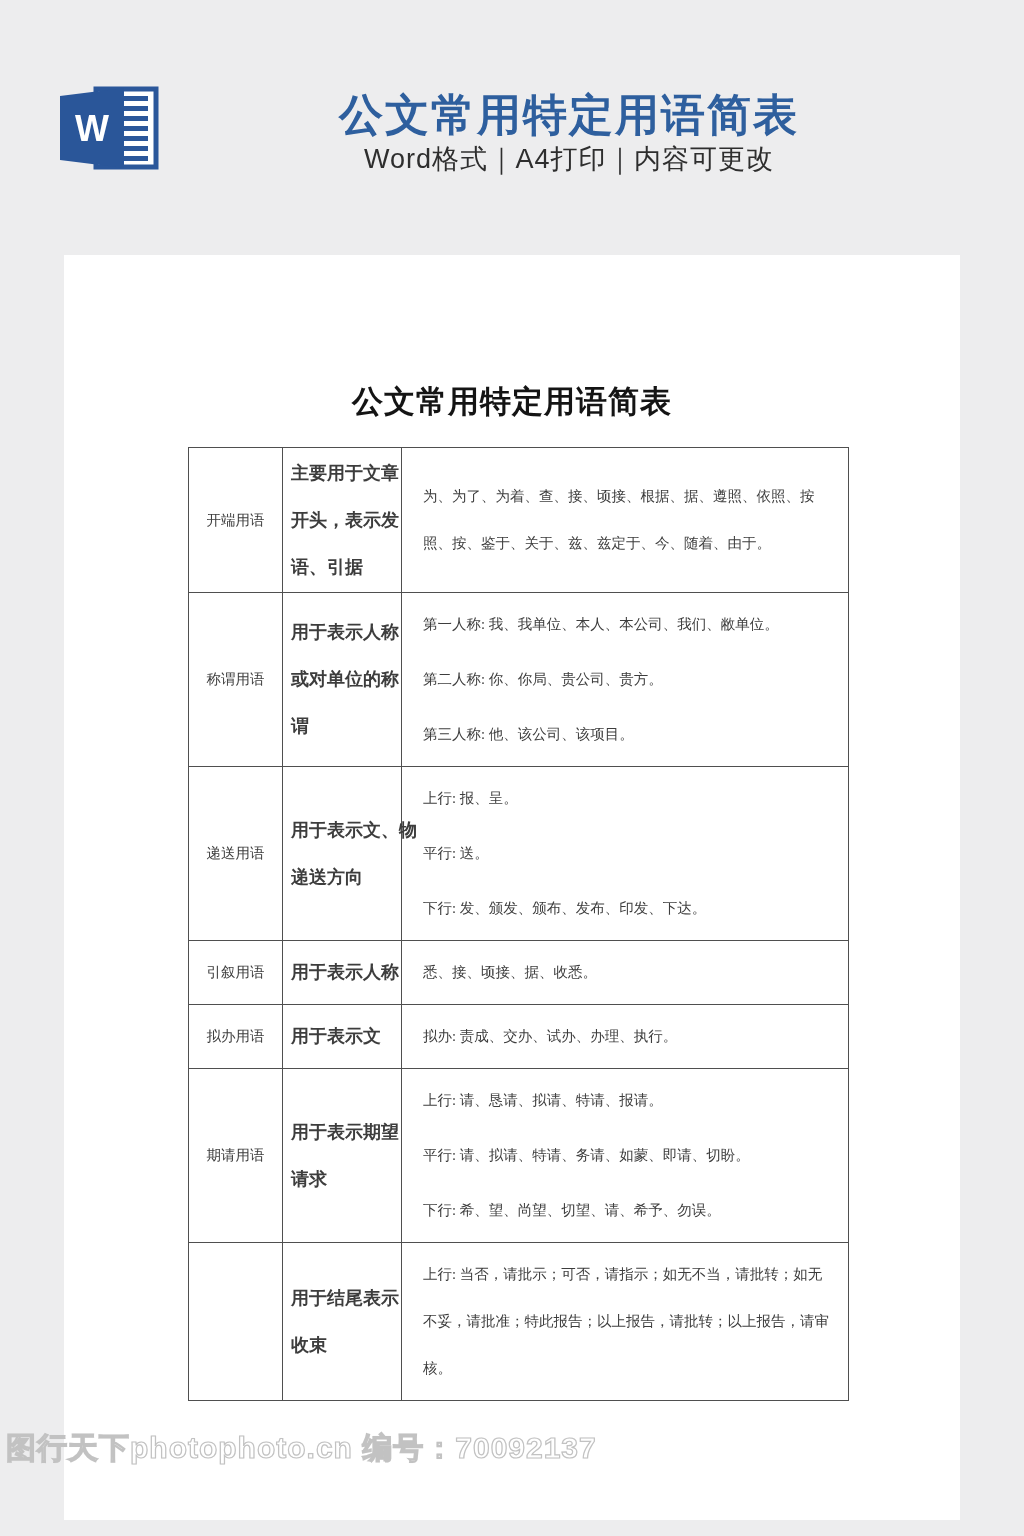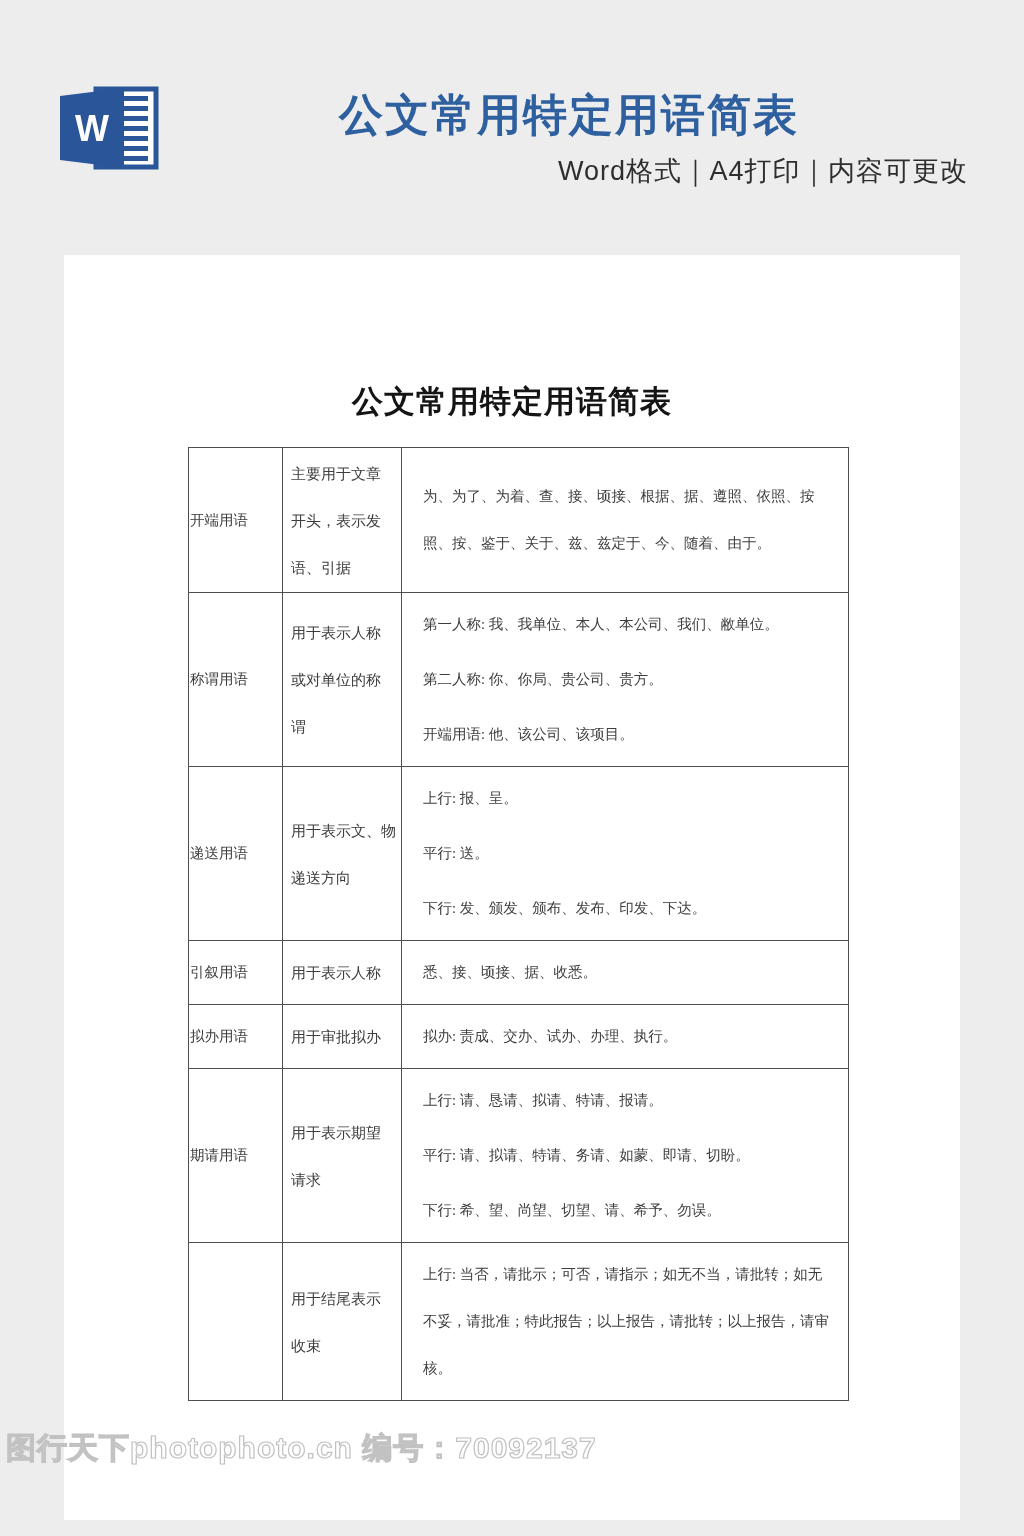--- a/index.html
+++ b/index.html
@@ -7,33 +7,33 @@
     position:relative; width:1024px; height:1536px; overflow:hidden;
     background:#ededee;
     font-family:"Liberation Sans","DejaVu Sans",sans-serif;
     -webkit-font-smoothing:antialiased;
   }
   
   .site-header { position:absolute; left:0; top:0; width:1024px; height:255px; }
   .word-icon { position:absolute; left:60px; top:84px; width:100px; height:86px; }
   .header-text { position:absolute; left:170px; right:56px; top:90px; text-align:center; }
   .brand-title { font-size:44px; line-height:1.15; font-weight:bold; color:#2e5f9e; letter-spacing:2px; }
-  .brand-sub { margin-top:12px; font-size:27px; color:#2e2e2e; letter-spacing:1px;text-align:right; }
+  .brand-sub { font-size:27px; color:#2e2e2e; letter-spacing:1px; }
   
   .page { position:absolute; left:64px; top:255px; width:896px; height:1265px; background:#ffffff; }
   .doc-title { margin:0; padding-top:126px; text-align:center; font-size:31px; letter-spacing:1px; color:#141414; font-weight:bold; }
   .doc-table {
     border-collapse:collapse; table-layout:fixed;
     width:660px; margin:24px 0 0 124px;
     color:#3d3d3d;
   }
   .doc-table th, .doc-table td { border:1px solid #4f4f4f; vertical-align:middle; }
   .doc-table th { height:47px; font-size:15px; font-weight:normal; text-align:center; }
-  td.c1 { font-size:14.5px; }
-  td.c2 { padding:0 4px 0 8px; font-size:15px; }
+  td.c1 { text-align:center; font-size:14.5px; }
+  td.c2 { padding:0 4px 0 8px; font-size:18px;font-weight:bold; }
   td.c2 .fl { line-height:47px; white-space:nowrap; }
   td.c3 { padding:0 9px 0 13px; font-size:14.5px; }
   td.c3 p { margin:8px; line-height:47px;font-family:Liberation Serif, serif; }
   
   .watermark {
     position:absolute; left:6px; top:1428px;
     font-size:30px; font-weight:bold; letter-spacing:1px;
     color:#ffffff; -webkit-text-stroke:1.2px #c2c2c2;
     text-shadow:0 0 1px #cfcfcf;
     white-space:nowrap;
@@ -93,21 +93,21 @@
         <tr style="height:141px">
           <td class="c1">称谓用语</td>
           <td class="c2">
             <div class="fl">用于表示人称</div>
             <div class="fl">或对单位的称</div>
             <div class="fl">谓</div>
           </td>
           <td class="c3">
             <p>第一人称: 我、我单位、本人、本公司、我们、敝单位。</p>
             <p>第二人称: 你、你局、贵公司、贵方。</p>
-            <p>开端用语: 他、该公司、该项目。</p>
+            <p>第三人称: 他、该公司、该项目。</p>
           </td>
         </tr>
 
         <tr style="height:141px">
           <td class="c1">递送用语</td>
           <td class="c2">
             <div class="fl">用于表示文、物</div>
             <div class="fl">递送方向</div>
           </td>
           <td class="c3">
@@ -123,21 +123,21 @@
             <div class="fl">用于表示人称</div>
           </td>
           <td class="c3">
             <p>悉、接、顷接、据、收悉。</p>
           </td>
         </tr>
 
         <tr style="height:47px">
           <td class="c1">拟办用语</td>
           <td class="c2">
-            <div class="fl">用于审批拟办</div>
+            <div class="fl">用于表示文</div>
           </td>
           <td class="c3">
             <p>拟办: 责成、交办、试办、办理、执行。</p>
           </td>
         </tr>
 
 
 
         <tr style="height:141px">
           <td class="c1">期请用语</td>

